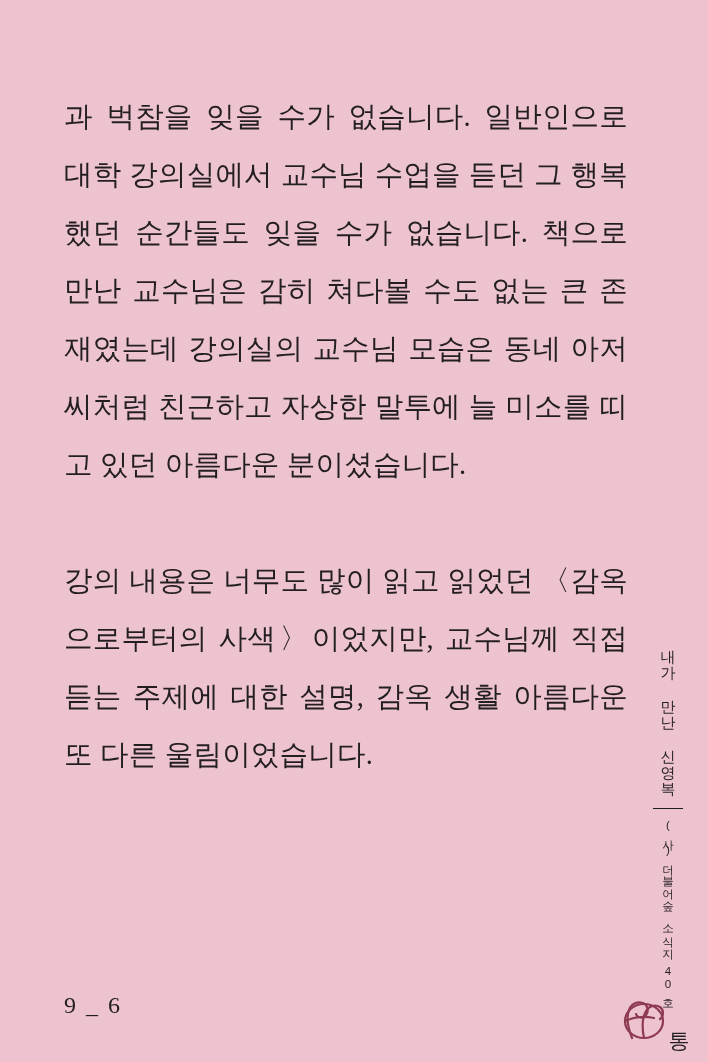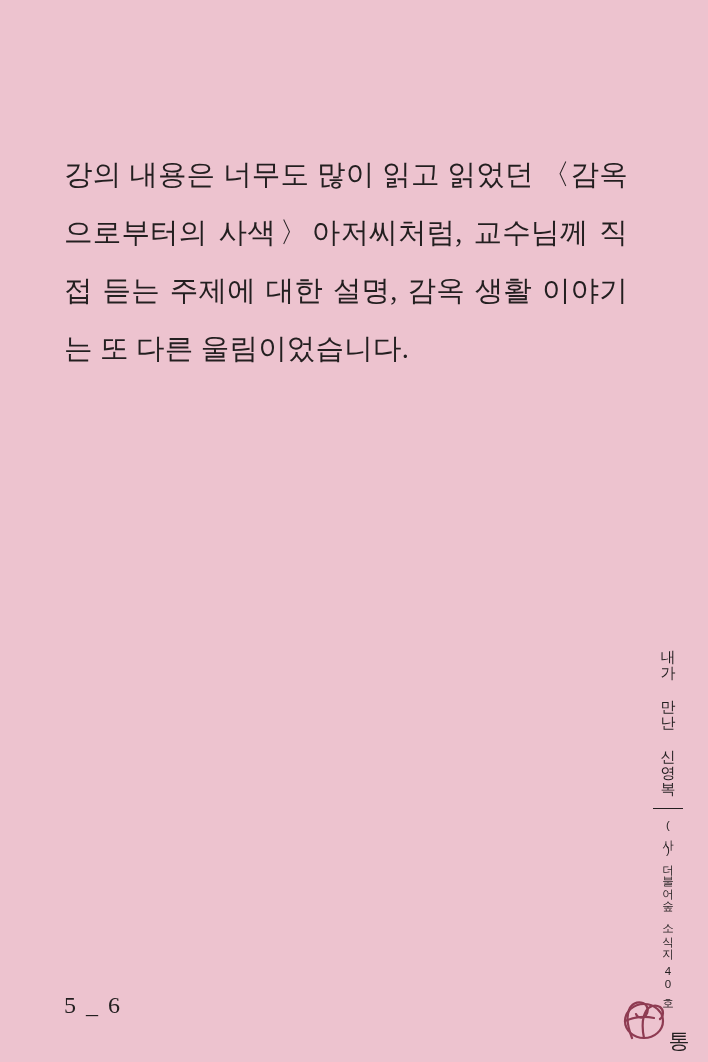--- a/index.html
+++ b/index.html
@@ -118,24 +118,25 @@
     letter-spacing: 0px;
     font-family: "Liberation Sans", sans-serif;
   }
 </style>
 </head>
 <body style="background: rgb(237, 195, 207);">
 
 <div class="page">
 
   <div class="body-text">
-    <p class="para spaced">강의 내용은 너무도 많이 읽고 읽었던 〈감옥으로부터의  사색〉아저씨처럼,  교수님께 직접 듣는 주제에 대한 설명, 감옥 생활 이야기는 또 다른 울림이었습니다.</p>
+    <p class="para">과 벅참을 잊을 수가 없습니다. 일반인으로 대학 강의실에서 교수님 수업을 듣던 그 행복했던 순간들도 잊을 수가 없습니다. 책으로 만난 교수님은 감히 쳐다볼 수도 없는 큰 존재였는데 강의실의 교수님 모습은 동네 아저씨처럼 친근하고 자상한 말투에 늘 미소를  띠고 있던 아름다운 분이셨습니다.</p>
+    <p class="para spaced">강의 내용은 너무도 많이 읽고 읽었던 〈감옥으로부터의  사색〉이었지만,  교수님께 직접 듣는 주제에 대한 설명, 감옥 생활 아름다운 또 다른 울림이었습니다.</p>
   </div>
 
-  <div class="folio">5 _ 6</div>
+  <div class="folio">9 _ 6</div>
 
   <div class="side-rail">
     <span class="rail-title">내가 만난 신영복</span>
     <div class="rail-divider"></div>
     <span class="rail-sub">(사)더불어숲 소식지 40호</span>
   </div>
 
   <div class="logo">
     <svg class="logo-mark" viewBox="0 0 48 52">
       <g fill="none" stroke="#8e3b52" stroke-width="2.2" stroke-linecap="round">

